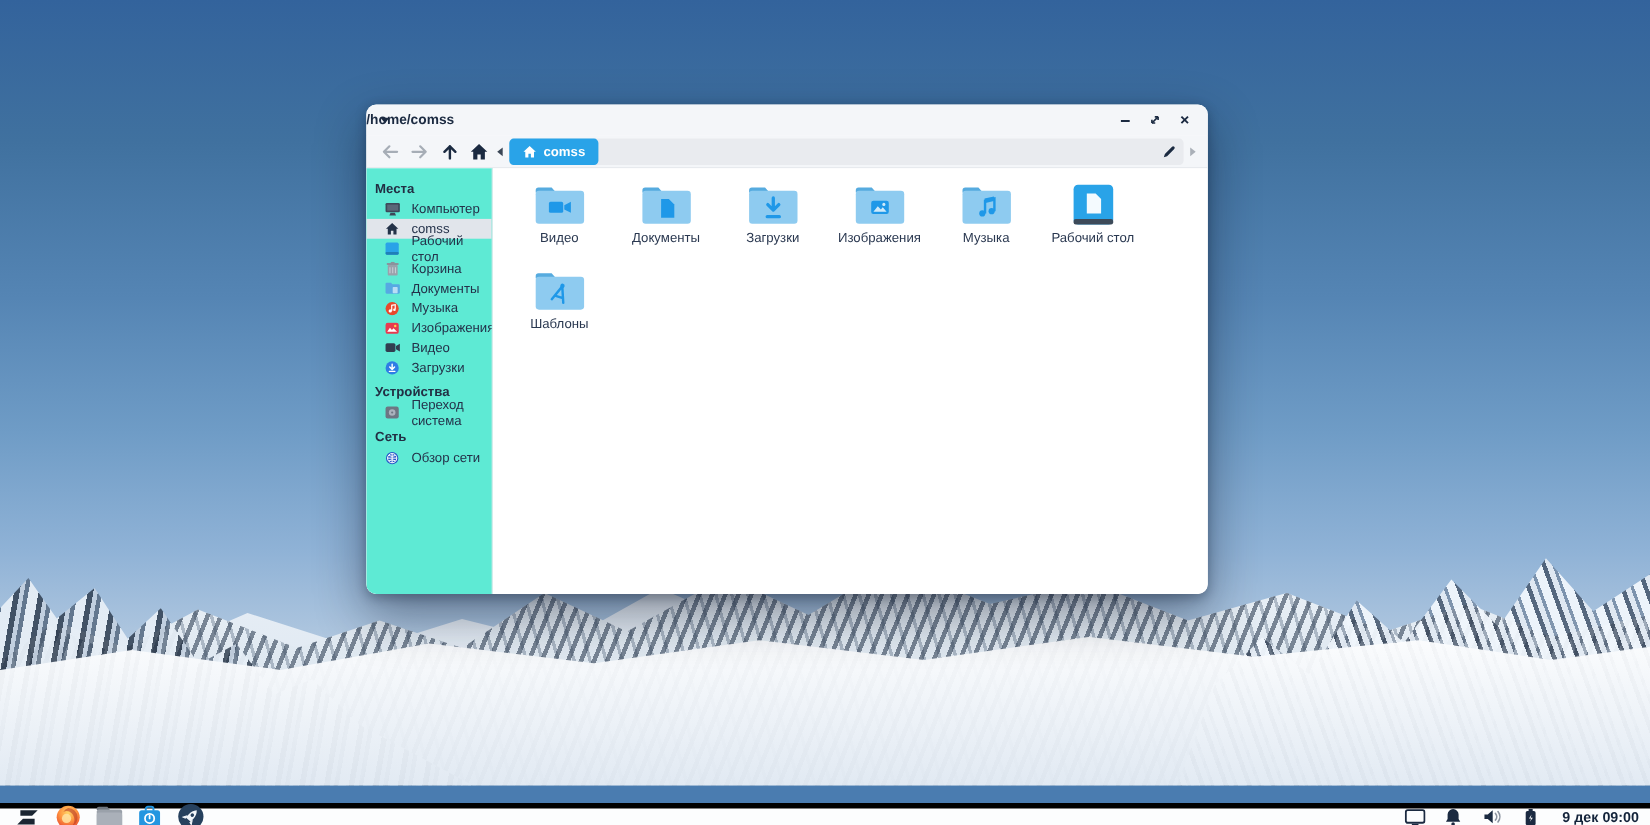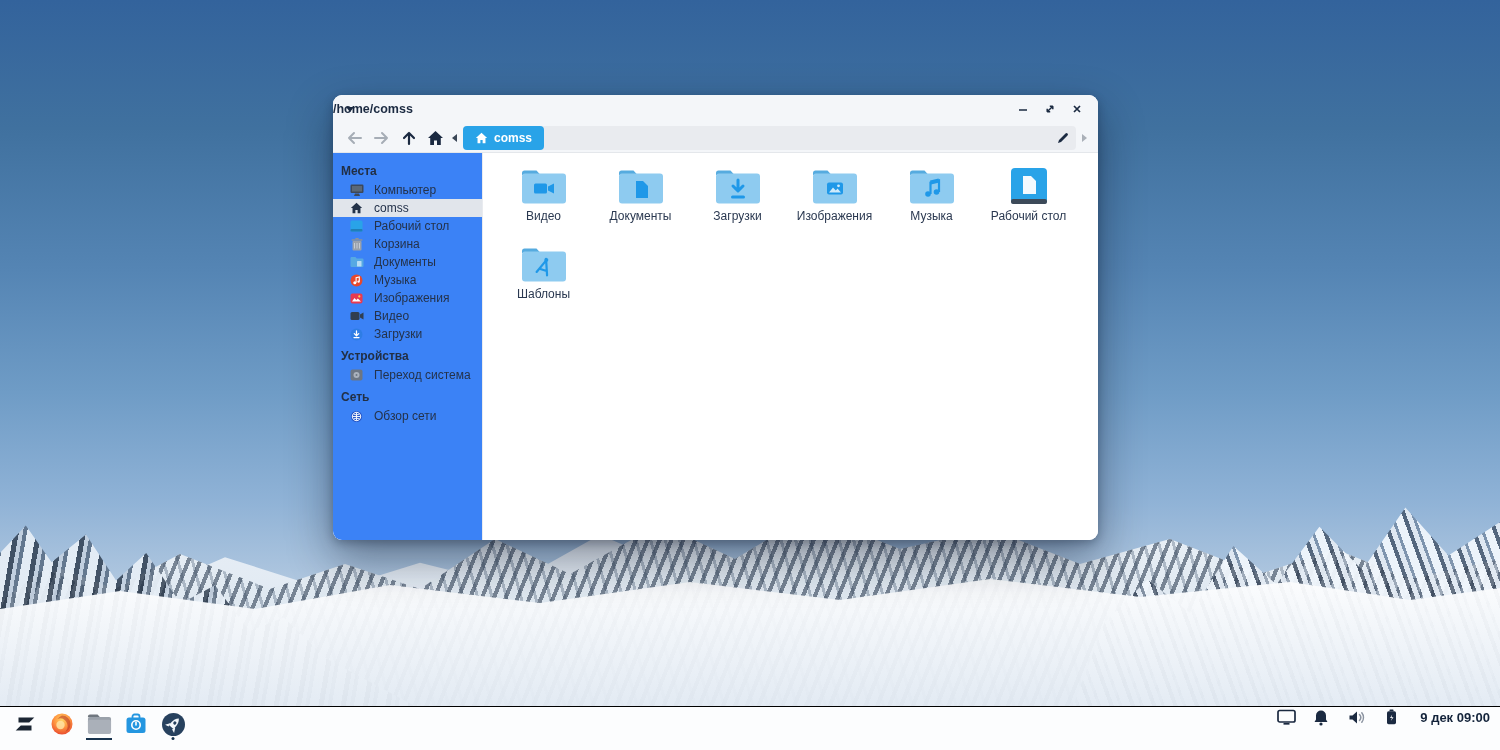--- a/index.html
+++ b/index.html
@@ -48,34 +48,34 @@
 
   .toolbar { height:30px; background:#f4f6f9; border-bottom:1px solid #e4e7eb; display:flex; align-items:center; padding:0 8px; flex:none; }
   .nav-btn { width:27px; height:24px; display:flex; align-items:center; justify-content:center; }
   .crumb-chevron { width:12px; height:24px; display:flex; align-items:center; justify-content:center; }
   .pathbar { flex:1; height:24px; background:#e9ebef; border-radius:4px; display:flex; align-items:center; margin:0 2px; }
   .chip { height:24px; background:#29a3e8; border-radius:4px; display:flex; align-items:center; gap:6px; padding:0 12px; color:#fff; font-weight:bold; font-size:12px; }
   .path-spacer { flex:1; }
   .edit-btn { width:26px; height:24px; display:flex; align-items:center; justify-content:center; }
 
   .win-body { flex:1; display:flex; min-height:0; background:#fff; }
-  .sidebar { width:150px; background:#3b82f6; border-right:1px solid #e9ebef; padding-top:5px; overflow:hidden; flex:none; }
+  .sidebar { width:115px; background:#5eead4; border-right:1px solid #e9ebef; padding-top:5px; overflow:hidden; flex:none; }
   .sec-title { font-size:12px; font-weight:bold; color:#222f44; padding:6px 8px 3px; }
   .si { display:flex; align-items:center; gap:10px; height:18px; padding-left:16px; font-size:12px; color:#24324a; }
   .si.selected { background:#e1e5eb; }
   .si-icon { width:15px; height:15px; display:flex; align-items:center; justify-content:center; flex:none; }
 
   .files { flex:1; padding:12px 12px; display:flex; flex-wrap:wrap; align-content:flex-start; }
   .file { width:97px; height:78px; display:flex; flex-direction:column; align-items:center; }
   .ficon { width:48px; height:42px; }
   .flabel { font-size:12px; color:#2a3850; margin-top:2px; white-space:nowrap; }
 
   
-  .taskbar { position:absolute; left:0; right:0; bottom:0; height:44px; background:#fcfdfe; border-top:1px solid #000000;
-    display:flex; align-items:flex-start; padding:0 10px; }
+  .taskbar { position:absolute; left:0; right:0; bottom:0; height:20px; background:#fcfdfe; border-top:5px solid #000000;
+    display:flex; align-items:center; padding:0 10px; }
   .task-left { display:flex; align-items:center; gap:7px; }
   .app { width:30px; height:34px; display:flex; align-items:center; justify-content:center; position:relative; }
   .app .run-line { position:absolute; bottom:1px; left:2px; right:2px; height:2px; background:#17324d; }
   .app .run-dot { position:absolute; bottom:1px; left:50%; transform:translateX(-50%); width:3px; height:3px; border-radius:50%; background:#17324d; }
   .task-right { margin-left:auto; display:flex; align-items:center; gap:15px; }
   .tray-icon { width:20px; height:20px; display:flex; align-items:center; justify-content:center; }
   .clock { font-size:13px; font-weight:bold; color:#13233a; margin-left:4px; white-space:nowrap; }
 </style>
 </head>
 <body>

